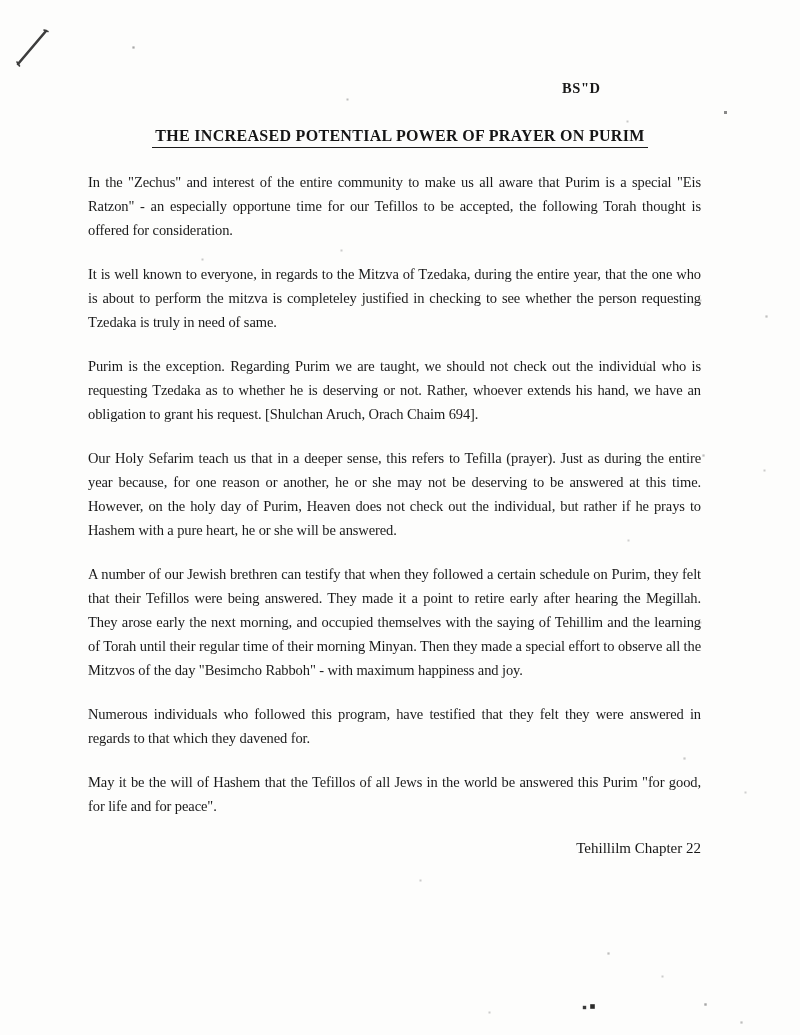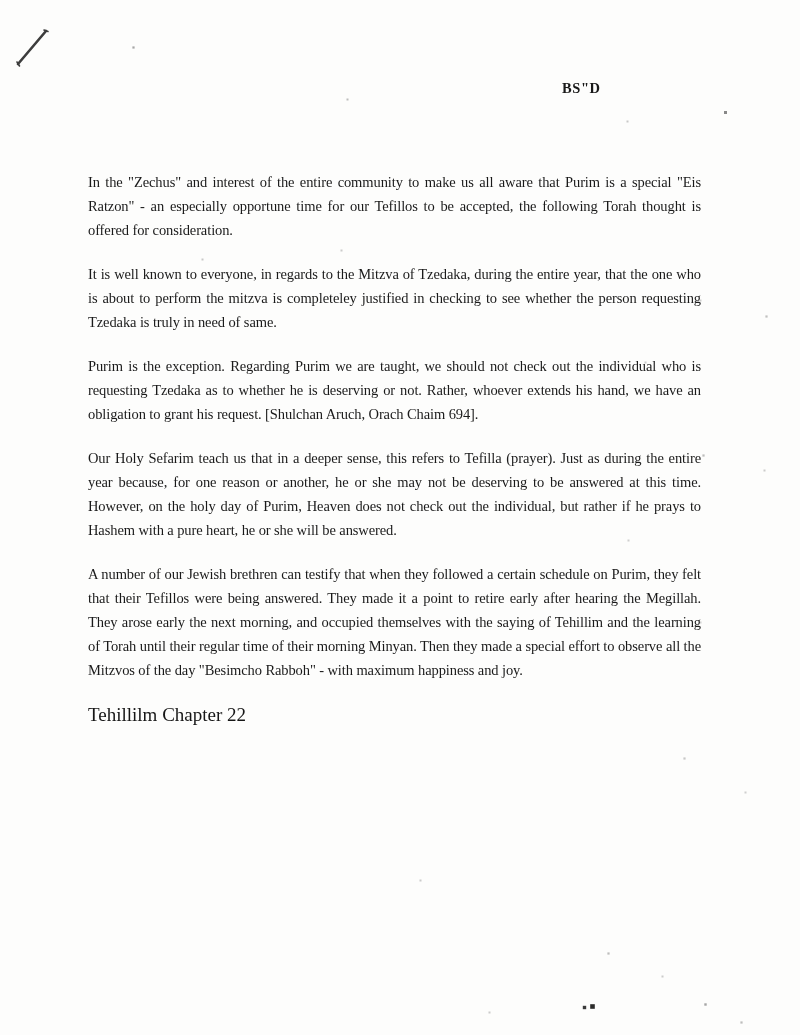--- a/index.html
+++ b/index.html
@@ -51,22 +51,22 @@
     letter-spacing: -0.1px;
     text-align: justify;
     color: #1a1a1a;
   }
   .para span.u {
     text-underline-offset: 3px;
     text-decoration-thickness: 1.2px;
   }
   .footer-caption {
     margin-top: 22px;
-    text-align: left;
-    font-size: 19px;
+    text-align: right;
+    font-size: 15px;
     color: #161616;
   }
   
   .specks {
     position: absolute;
     left: 0; top: 0;
     width: 1px; height: 1px;
     background: transparent;
     box-shadow:
       133px 47px 0 0.6px rgba(60,60,60,0.45),
@@ -100,25 +100,30 @@
 <div class="page">
 
   <svg class="slash" width="70" height="80" viewBox="0 0 70 80">
     <line x1="18" y1="64" x2="46" y2="31" stroke="#3d3d3d" stroke-width="2.6" stroke-linecap="round"></line>
     <line x1="44" y1="30" x2="48" y2="31.5" stroke="#3d3d3d" stroke-width="1.6" stroke-linecap="round"></line>
     <line x1="17" y1="62" x2="19.5" y2="66" stroke="#3d3d3d" stroke-width="1.6" stroke-linecap="round"></line>
   </svg>
 
   <div class="bsd">BS"D</div>
 
+  <div class="title-row">
+    <span class="doc-title">THE INCREASED POTENTIAL POWER OF PRAYER ON PURIM</span>
+  </div>
 
   <div class="doc-body">
     <p class="para"><span>In the "Zechus" and interest of the entire community to make us all aware that Purim is a special "Eis Ratzon" - an especially opportune time for our Tefillos to be accepted, the following Torah thought is offered for consideration.</span></p>
     <p class="para"><span>It is well known to everyone, in regards to the Mitzva of Tzedaka, during the entire year, that the one who is about to perform the mitzva is completeley justified in checking to see whether the person requesting Tzedaka is truly in need of same.</span></p>
     <p class="para"><span>Purim is the exception. Regarding Purim we are taught, we should not check out the individual who is requesting Tzedaka as to whether he is deserving or not. Rather, whoever extends his hand, we have an obligation to grant his request. [Shulchan Aruch, Orach Chaim 694].</span></p>
     <p class="para"><span>Our Holy Sefarim teach us </span><span class="u">that in a deeper sense, this refers to Tefilla (prayer)</span><span>. Just as during the entire year because, for one reason or another, he or she may not be deserving to be answered at this time. However, on the holy day of Purim, Heaven does not check out the individual, but rather </span><span class="u">if he prays to Hashem with a pure heart,</span><span> he or she will be answered.</span></p>
     <p class="para"><span>A number of our Jewish brethren can testify that when they followed a certain schedule on Purim, they felt that their Tefillos were being answered. They made it a point to retire early after hearing the Megillah. They arose early the next morning, and occupied themselves with the saying of Tehillim and the learning of Torah until their regular time of their morning Minyan. Then they made a special effort to observe all the Mitzvos of the day "Besimcho Rabboh" - with maximum happiness and joy.</span></p>
+    <p class="para"><span>Numerous individuals who followed this program, have testified that they felt they were answered in regards to that which they davened for.</span></p>
+    <p class="para"><span>May it be the will of Hashem that the Tefillos of all Jews in the world be answered this Purim "for good, for life and for peace".</span></p>
     <div class="footer-caption">Tehillilm Chapter 22</div>
   </div>
 
   <div class="specks"></div>
 
 </div>
 
 </body></html>

